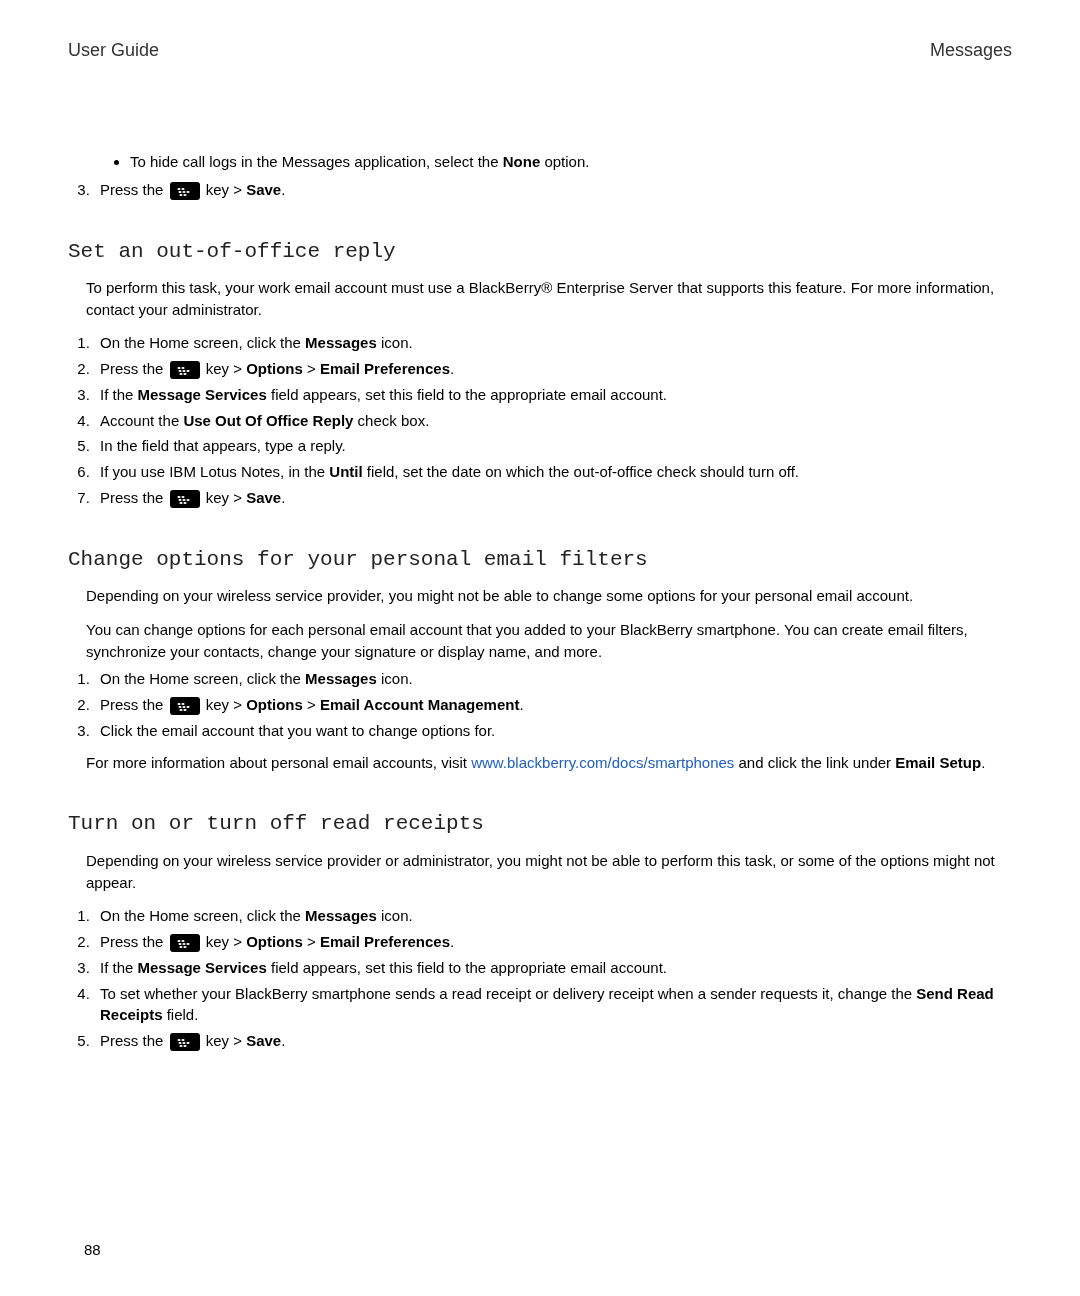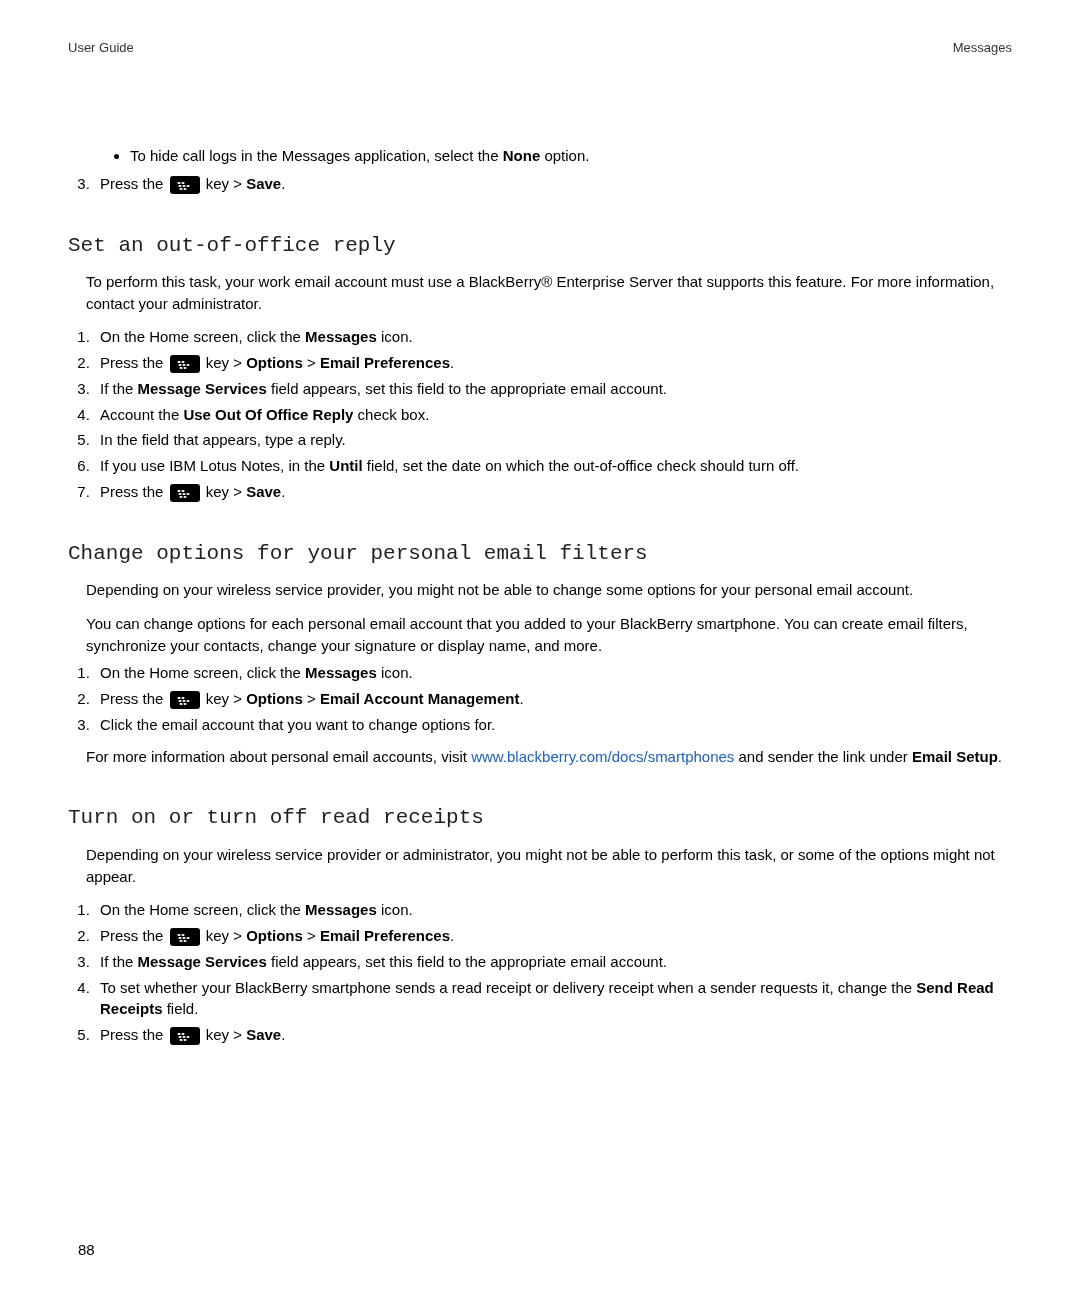--- a/index.html
+++ b/index.html
@@ -12,21 +12,21 @@
   }
   .page {
     padding: 40px 68px 40px 68px;
     box-sizing: border-box;
     position: relative;
     min-height: 1296px;
   }
   .header {
     display: flex;
     justify-content: space-between;
-    font-size: 13px;
+    font-size: 18px;
     color: #333;
     margin-bottom: 90px;
   }
   .body-text {
     font-size: 15px;
     line-height: 1.45;
   }
   h2.section-heading {
     font-family: Liberation Mono, monospace;
     font-weight: 400;
@@ -67,21 +67,21 @@
   .bb-key svg {
     vertical-align: middle;
   }
   a.doc-link {
     color: #2060c0;
     text-decoration: none;
   }
   .page-number {
     position: absolute;
     bottom: 38px;
-    left: 78px;
+    left: 84px;
     font-size: 15px;
   }
   b { font-weight: 700; }
 </style>
 </head>
 <body>
 
 <div class="page">
 
   <div class="header">
@@ -161,21 +161,21 @@
                 <ellipse cx="8" cy="6" rx="1.6" ry="1.1"></ellipse>
                 <ellipse cx="12" cy="6" rx="1.6" ry="1.1"></ellipse>
                 <ellipse cx="5" cy="9" rx="1.6" ry="1.1"></ellipse>
                 <ellipse cx="9" cy="9" rx="1.6" ry="1.1"></ellipse>
               </g>
             </svg></span><span> key &gt; </span><b>Options</b><span> &gt; </span><b>Email Account Management</b><span>.</span></li>
       <li>Click the email account that you want to change options for.</li>
     </ol>
 
     <p class="para">
-      <span>For more information about personal email accounts, visit </span><a class="doc-link">www.blackberry.com/docs/smartphones</a><span> and sender the link under </span><b>Email Setup</b><span>.</span>
+      <span>For more information about personal email accounts, visit </span><a class="doc-link">www.blackberry.com/docs/smartphones</a><span> and click the link under </span><b>Email Setup</b><span>.</span>
     </p>
 
     <h2 class="section-heading">Turn on or turn off read receipts</h2>
     <p class="para">Depending on your wireless service provider or administrator, you might not be able to perform this task, or some of the options might not appear.</p>
 
     <ol class="steps">
       <li><span>On the Home screen, click the </span><b>Messages</b><span> icon.</span></li>
       <li><span>Press the </span><span class="bb-key"><svg width="18" height="12" viewBox="0 0 18 12">
               <g fill="#fff">
                 <ellipse cx="3" cy="3" rx="1.6" ry="1.1"></ellipse>

